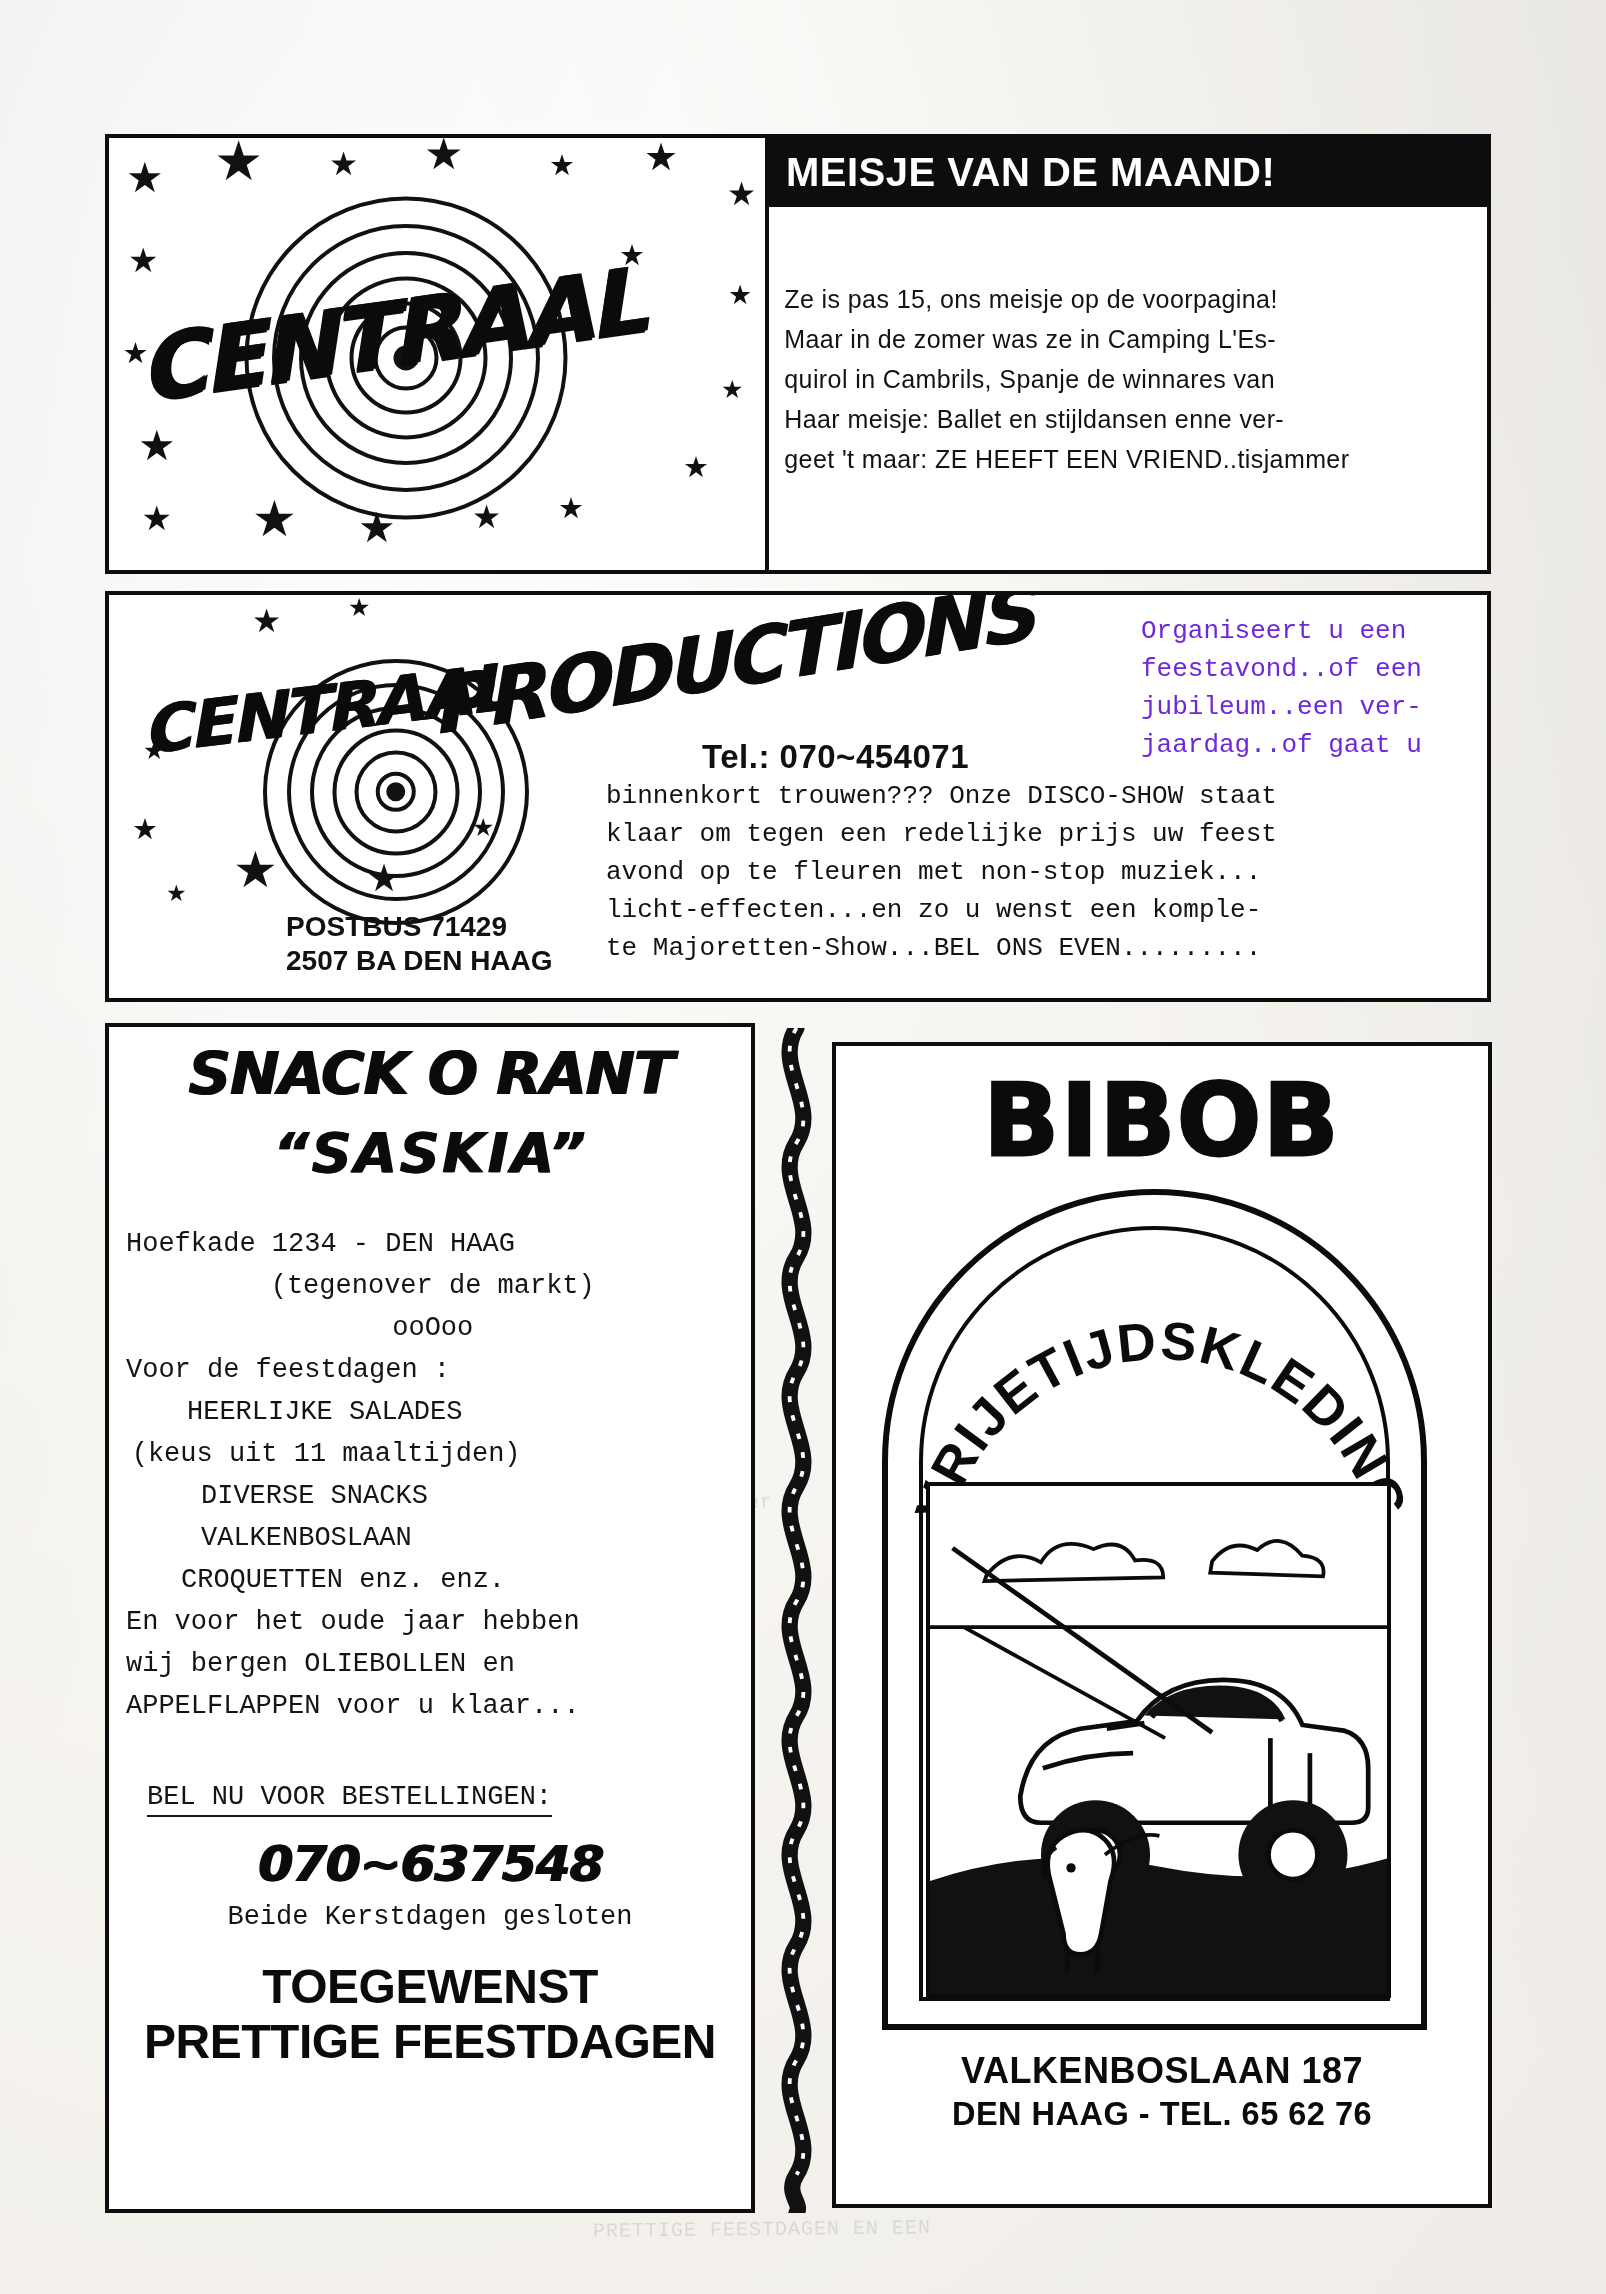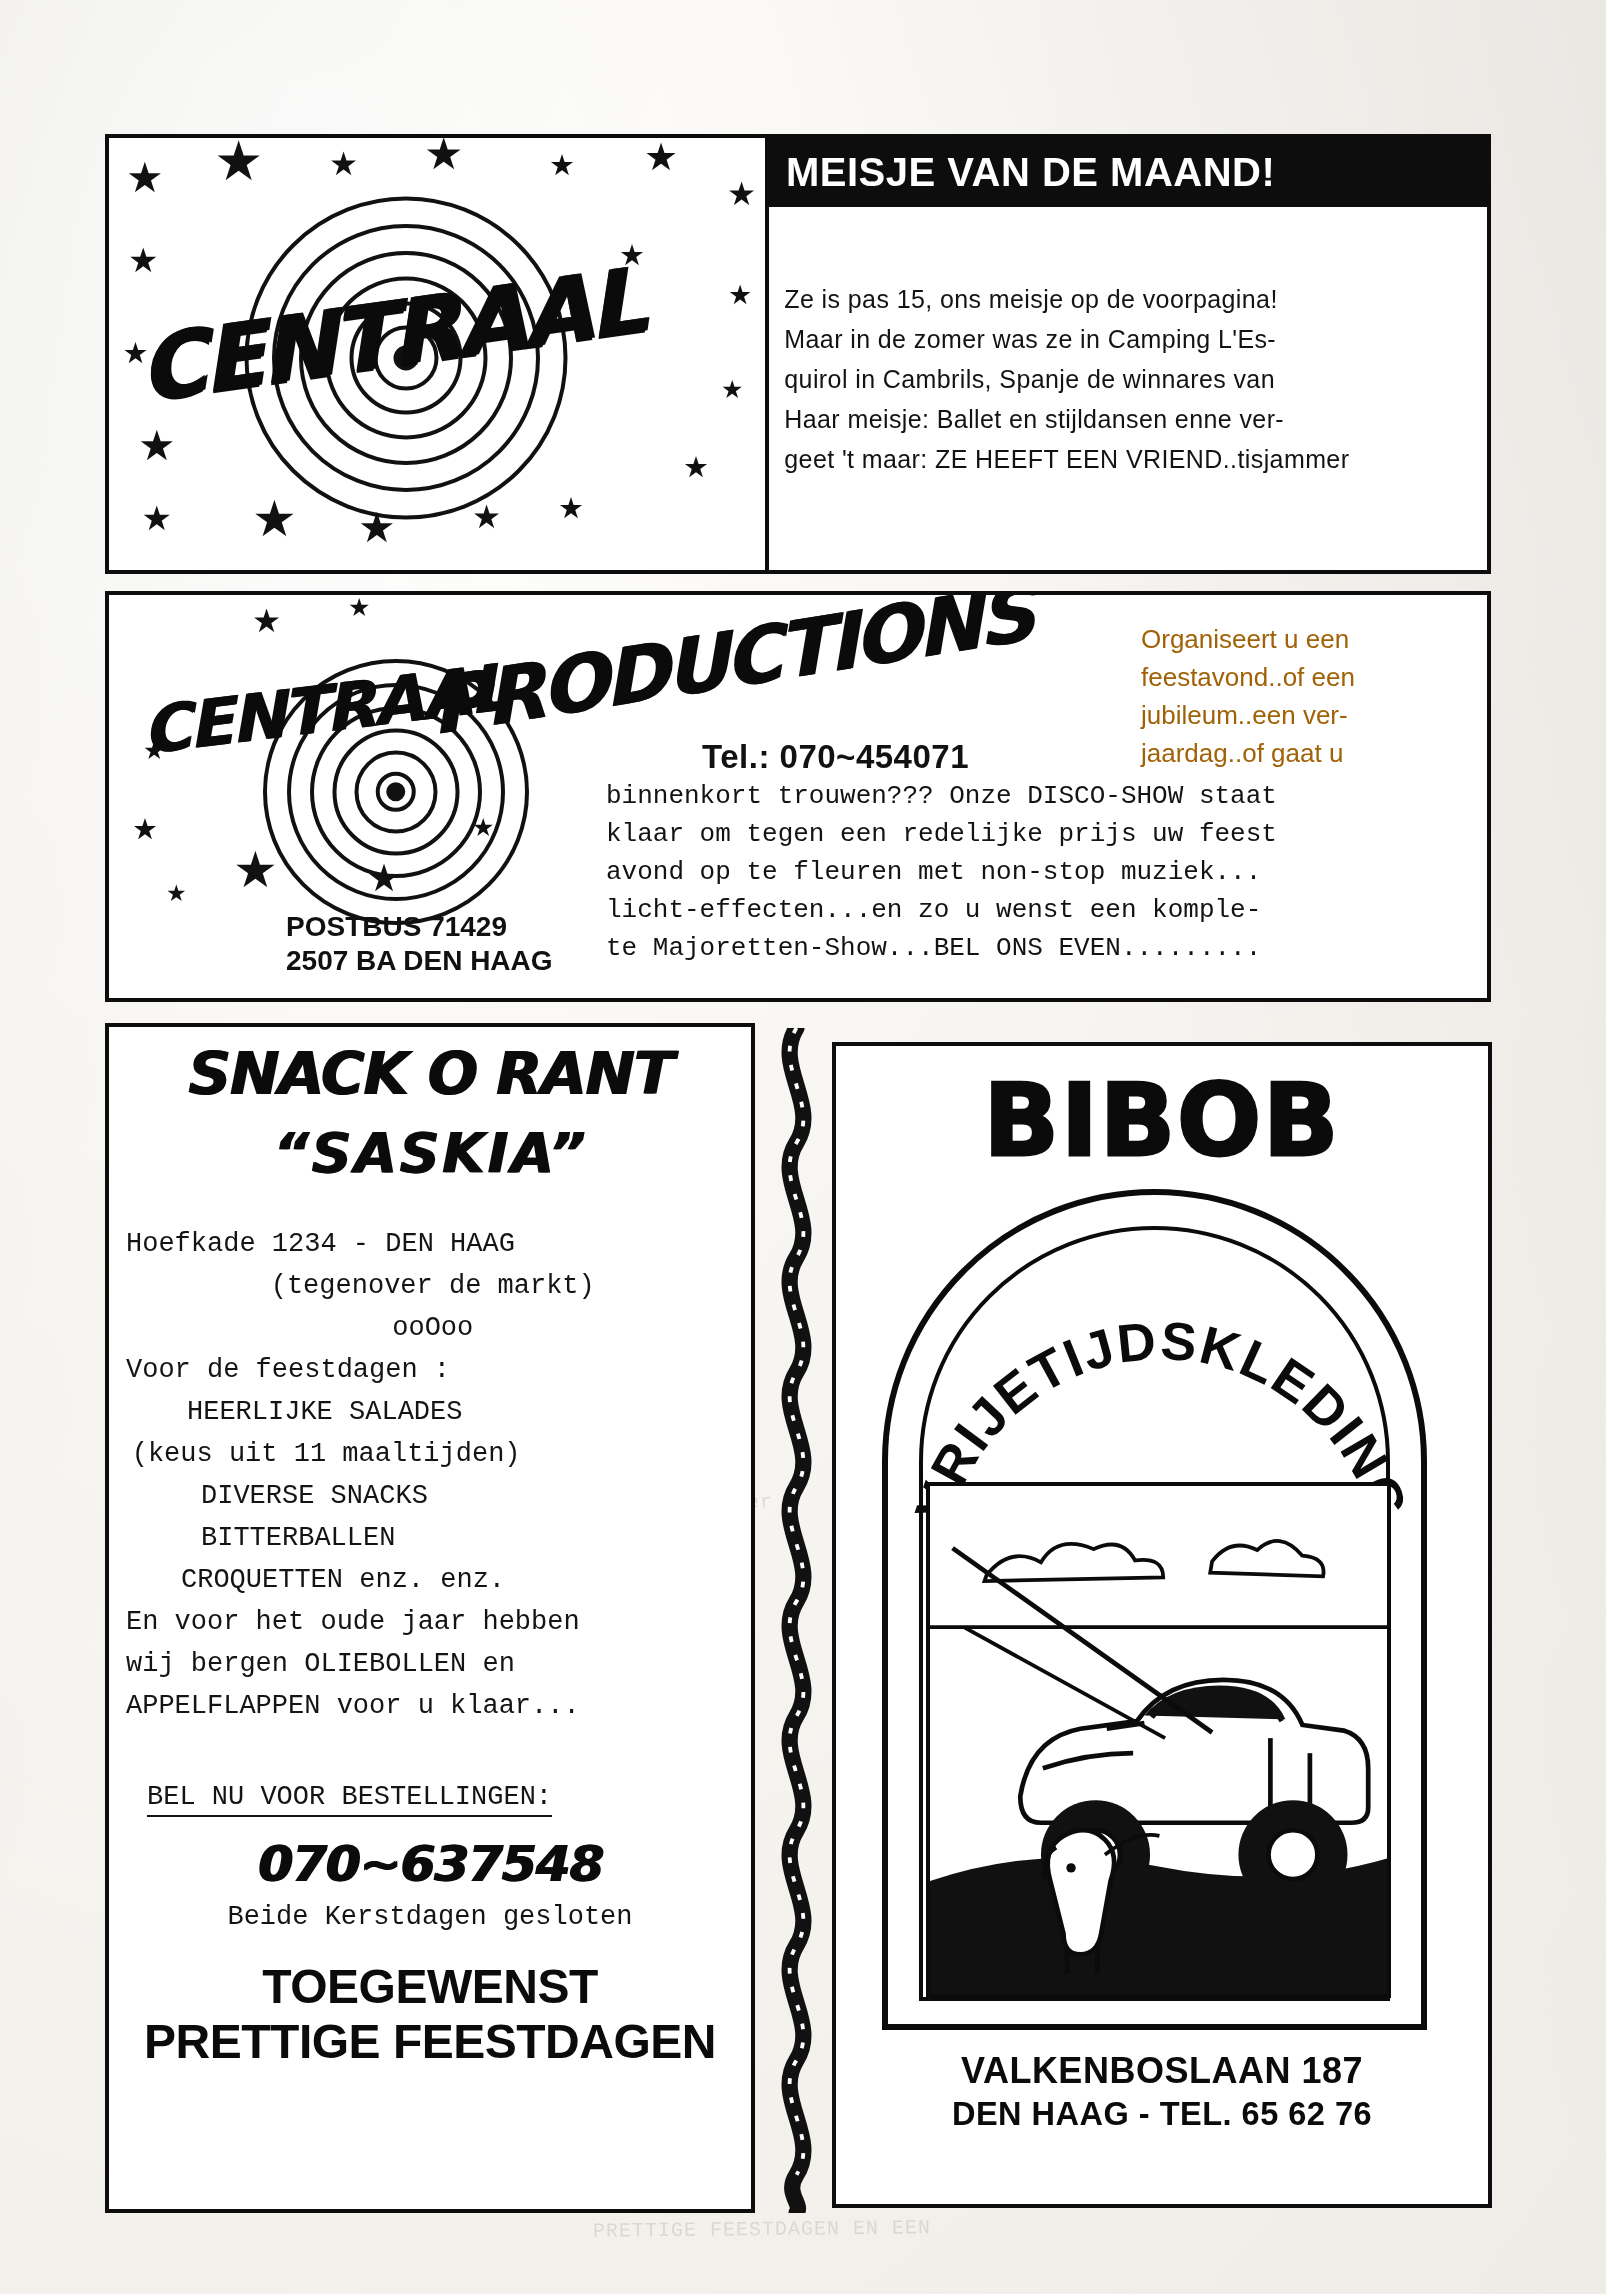--- a/index.html
+++ b/index.html
@@ -182,25 +182,24 @@
     left: 177px; top: 315px;
     font-family: "Liberation Sans", sans-serif;
     font-weight: bold;
     font-size: 28px;
     line-height: 34px;
     color: #111;
   }
   #prod-text-right {
     position: absolute;
     left: 1032px; top: 17px; width: 344px;
-    font-family: Liberation Sans, sans-serif;
+    font-family: Liberation Mono, monospace;
     font-size: 26px;
     line-height: 38px;
-    color: #a16207;
-    margin-top: 8px;
+    color: #6d28d9;
   }
   #prod-text-bottom {
     position: absolute;
     left: 497px; top: 182px; right: 7.6px;
     font-family: "Liberation Mono", monospace;
     font-size: 26px;
     line-height: 38px;
     color: #131313;
   }
 
@@ -459,21 +458,21 @@
   <div id="saskia-title1">SNACK O RANT</div>
   <div id="saskia-title2">“SASKIA”</div>
   <div id="saskia-body">
     <div>Hoefkade 1234   -    DEN HAAG</div>
     <div class="c">(tegenover de markt)</div>
     <div class="c">ooOoo</div>
     <div>Voor de feestdagen :</div>
     <div style="padding-left:61px;">HEERLIJKE SALADES</div>
     <div style="padding-left:5.7px;">(keus uit 11 maaltijden)</div>
     <div style="padding-left:75px;">DIVERSE SNACKS</div>
-    <div style="padding-left:75px;">BITTERBALLEN</div>
+    <div style="padding-left:75px;">VALKENBOSLAAN</div>
     <div style="padding-left:55px;">CROQUETTEN enz. enz.</div>
     <div>En voor het oude jaar hebben</div>
     <div>wij bergen OLIEBOLLEN en</div>
     <div>APPELFLAPPEN voor u klaar...</div>
   </div>
   <div id="saskia-bestel">BEL NU VOOR BESTELLINGEN:</div>
   <div id="saskia-phone">070~637548</div>
   <div id="saskia-closed">Beide Kerstdagen gesloten</div>
   <div id="saskia-wish">
     <div>TOEGEWENST</div>

